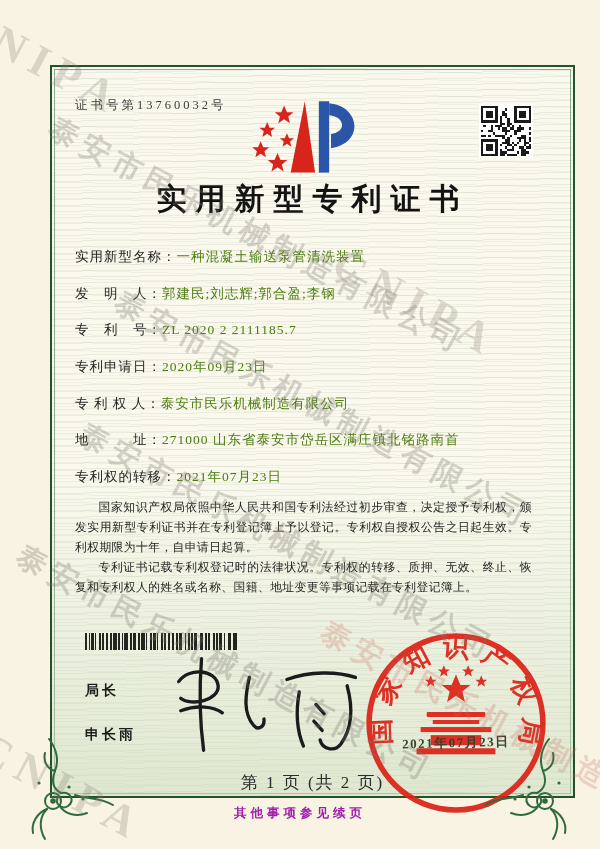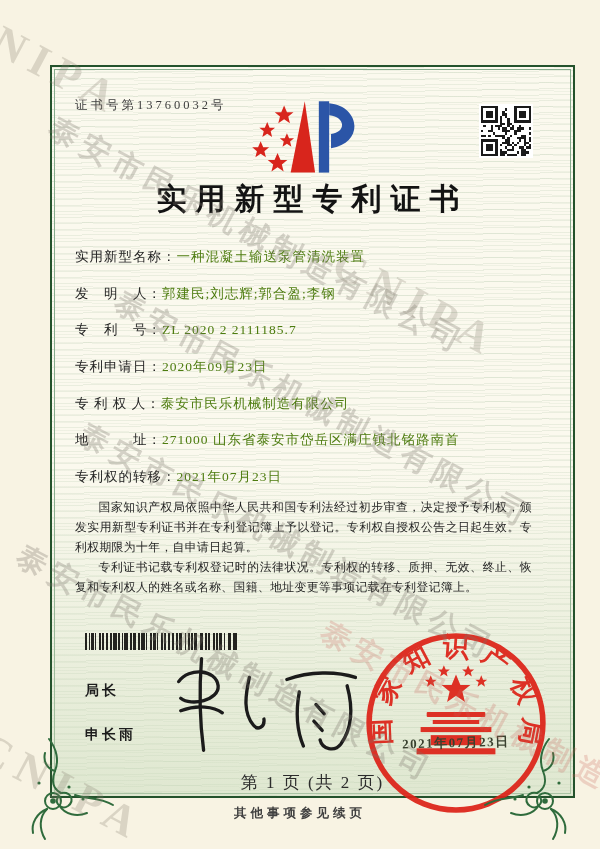--- a/index.html
+++ b/index.html
@@ -56,21 +56,21 @@
   .director .name{margin-top:26px;}
   .signature{position:absolute;left:110px;top:583px;width:208px;height:110px;z-index:4;}
   
   .seal{position:absolute;left:308px;top:560px;width:192px;height:192px;z-index:5;opacity:.93;}
   .seal-date{position:absolute;left:310px;top:667px;width:188px;text-align:center;z-index:6;
     font-size:13px;font-weight:bold;color:#39412f;letter-spacing:1.5px;transform:rotate(-1.5deg);}
   
   .page-info{position:absolute;left:0;right:0;top:704px;text-align:center;
     font-size:17px;letter-spacing:2px;color:#2c2c2c;}
   .continuation{position:absolute;left:0;right:0;top:805px;text-align:center;z-index:2;
-    font-size:12.5px;letter-spacing:4px;color:#404040;font-weight:bold;}
+    font-size:12.5px;letter-spacing:4px;color:#a21caf;font-weight:bold;}
   
   .corner{position:absolute;width:115px;height:112px;z-index:3;}
   .corner.br{left:479px;top:735px;}
   .corner.bl{left:4px;top:735px;transform:scaleX(-1);}
   
   .wm-layer{position:absolute;inset:0;z-index:9;pointer-events:none;overflow:hidden;}
   .wm{position:absolute;white-space:nowrap;transform:rotate(28deg);transform-origin:0 0;
     font-weight:bold;}
   .wm-cn{font-size:30px;letter-spacing:6px;color:rgba(124,117,105,0.30);}
   .wm-en{font-size:44px;letter-spacing:9px;color:rgba(130,122,110,0.26);

